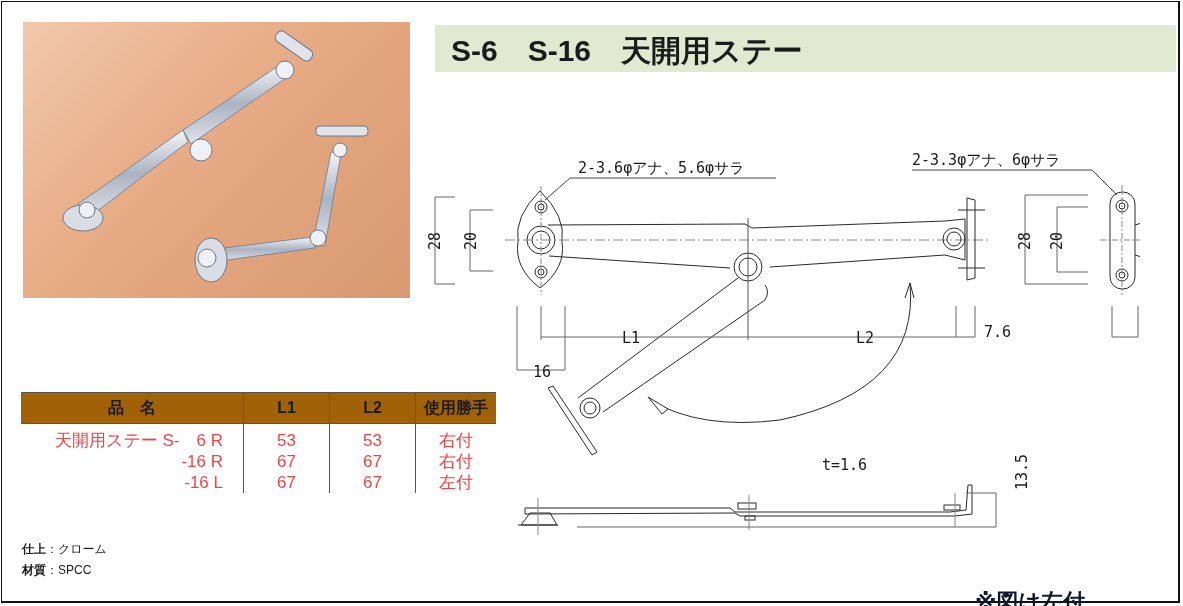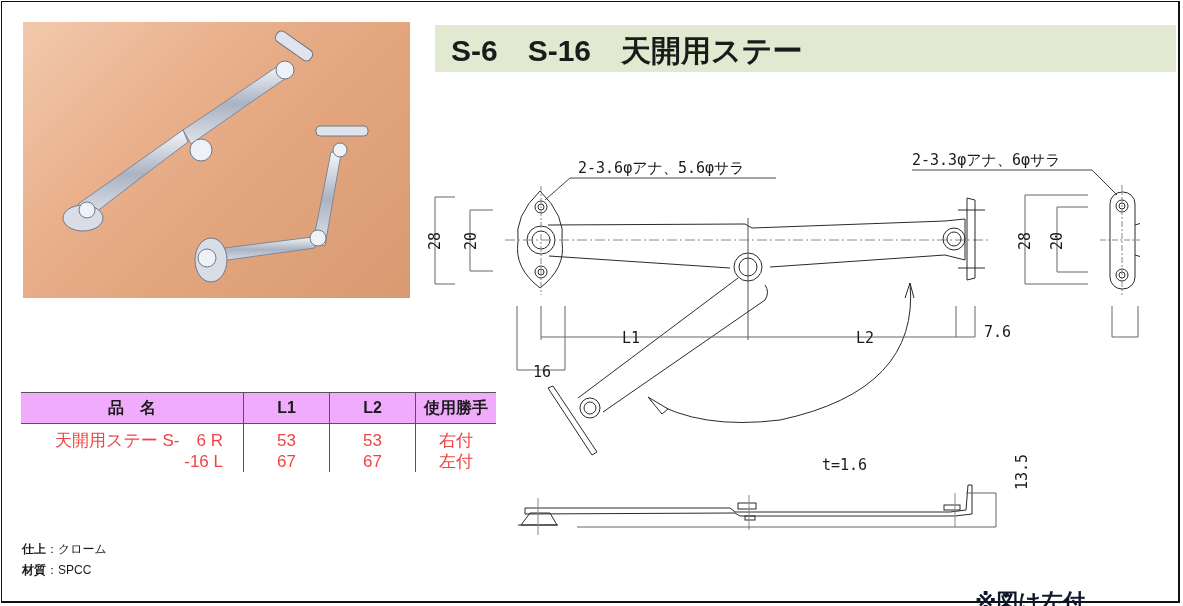--- a/index.html
+++ b/index.html
@@ -10,21 +10,21 @@
   .photo { position: absolute; left: 23px; top: 22px; width: 387px; height: 276px;
            background: linear-gradient(135deg, #f2c9ad 0%, #e9b08b 35%, #e2a57e 60%, #d99a72 100%); overflow: hidden; }
   .photo svg { position: absolute; left: 0; top: 0; }
   .title-bar { position: absolute; left: 427px; top: 25px; width: 741px; height: 47px; background: #e1ead0; margin-left: 8px; }
   .title-text { position: absolute; left: 16px; top: 6px; font-size: 30px; font-weight: bold; letter-spacing: 0px;
                 font-family: "Liberation Sans", "DejaVu Sans", sans-serif; color: #1b1b1b; white-space: pre; }
   .drawing { position: absolute; left: 420px; top: 140px; }
   .dtext { font-family: "DejaVu Sans Mono", "Liberation Mono", monospace; fill: #1a1a1a; }
   table.spec { position: absolute; left: 21px; top: 392px; width: 475px; border-collapse: collapse;
                font-family: "Liberation Sans", "DejaVu Sans", sans-serif; }
-  table.spec th { background: #f0abfc; font-weight: bold; font-size: 16px; height: 30px; padding: 0;
+  table.spec th { background: #a16207; font-weight: bold; font-size: 16px; height: 30px; padding: 0;
                   border-top: 1px solid #555; border-bottom: 1px solid #555; text-align: center; }
   table.spec th + th, table.spec td + td { border-left: 1px solid #555; }
   table.spec td { font-size: 17px; line-height: 21px; padding: 0; text-align: center; color: #ef4444; }
   table.spec td.name { text-align: right; padding-right: 20px; white-space: pre; }
   table.spec tr.first td { padding-top: 6px; }
   .material { position: absolute; left: 22px; top: 539px; font-size: 12px; line-height: 21px;
               font-family: Liberation Sans, sans-serif; }
   .material .k { font-weight: bold; }
   .note { position: absolute; left: 975px; top: 587px; font-size: 22px; font-weight: bold;
           font-family: "Liberation Sans", "DejaVu Sans", sans-serif; color: #0f172a; }
@@ -166,20 +166,26 @@
     </tr>
   </thead>
   <tbody>
     <tr class="first">
       <td class="name">天開用ステー S-　6 R</td>
       <td>53</td>
       <td>53</td>
       <td>右付</td>
     </tr>
     <tr>
+      <td class="name">-16 R</td>
+      <td>67</td>
+      <td>67</td>
+      <td>右付</td>
+    </tr>
+    <tr>
       <td class="name">-16 L</td>
       <td>67</td>
       <td>67</td>
       <td>左付</td>
     </tr>
   </tbody>
 </table>
 
 <div class="material">
   <div>

